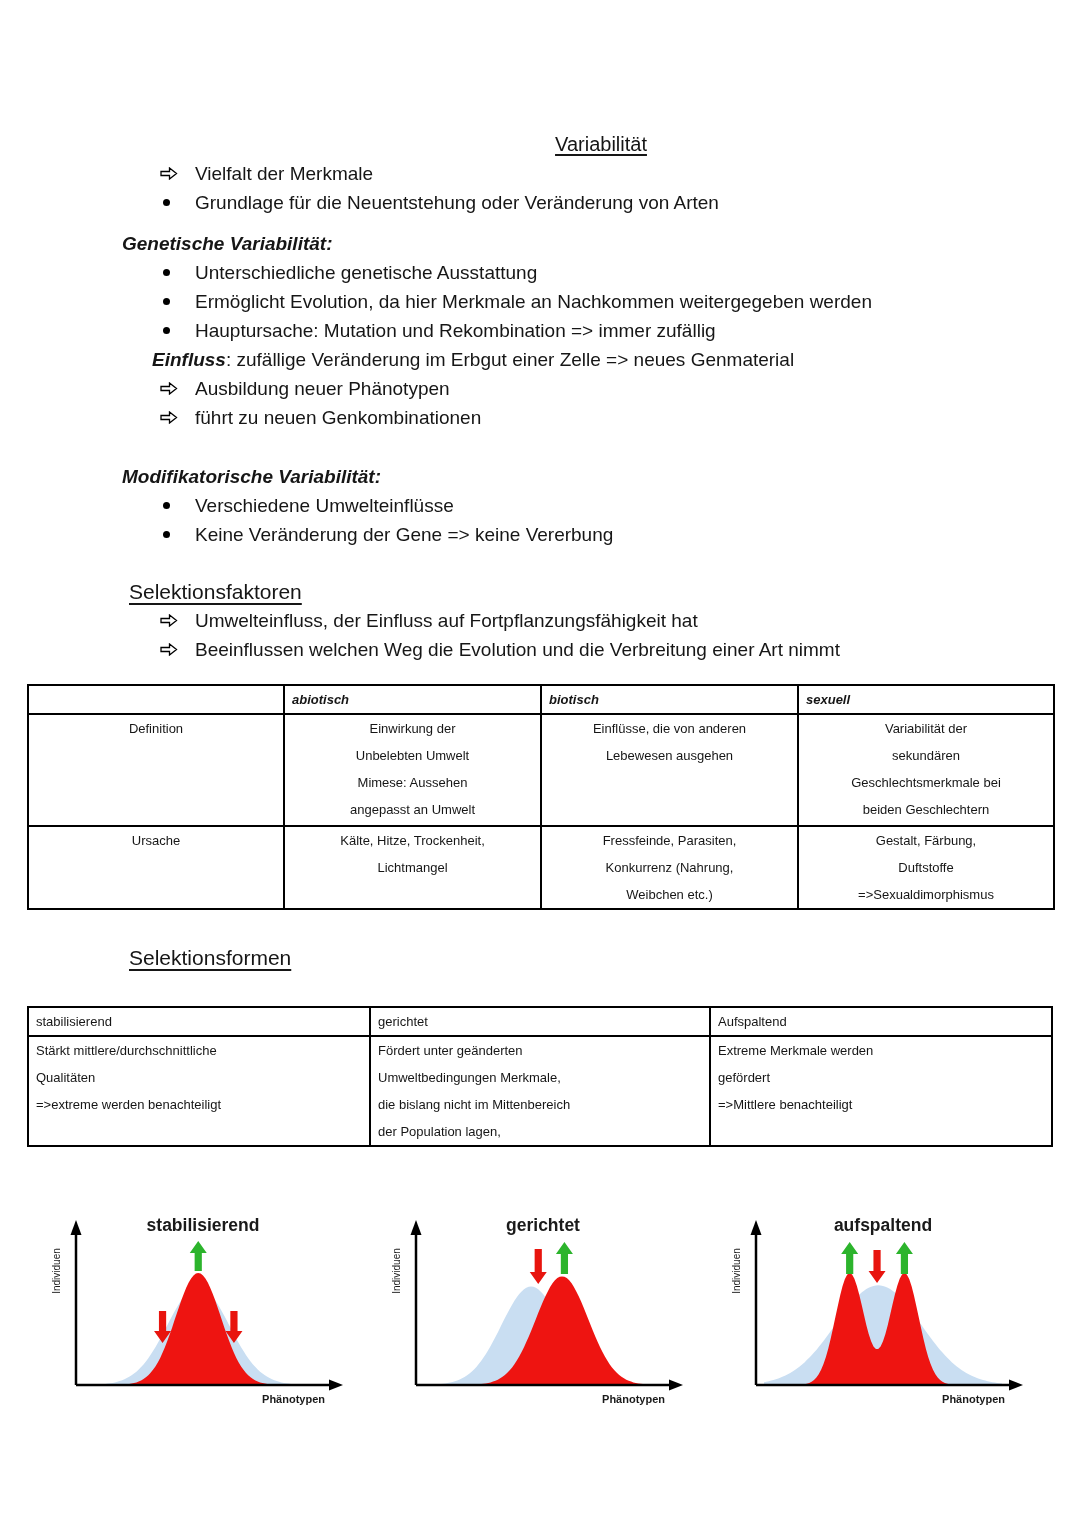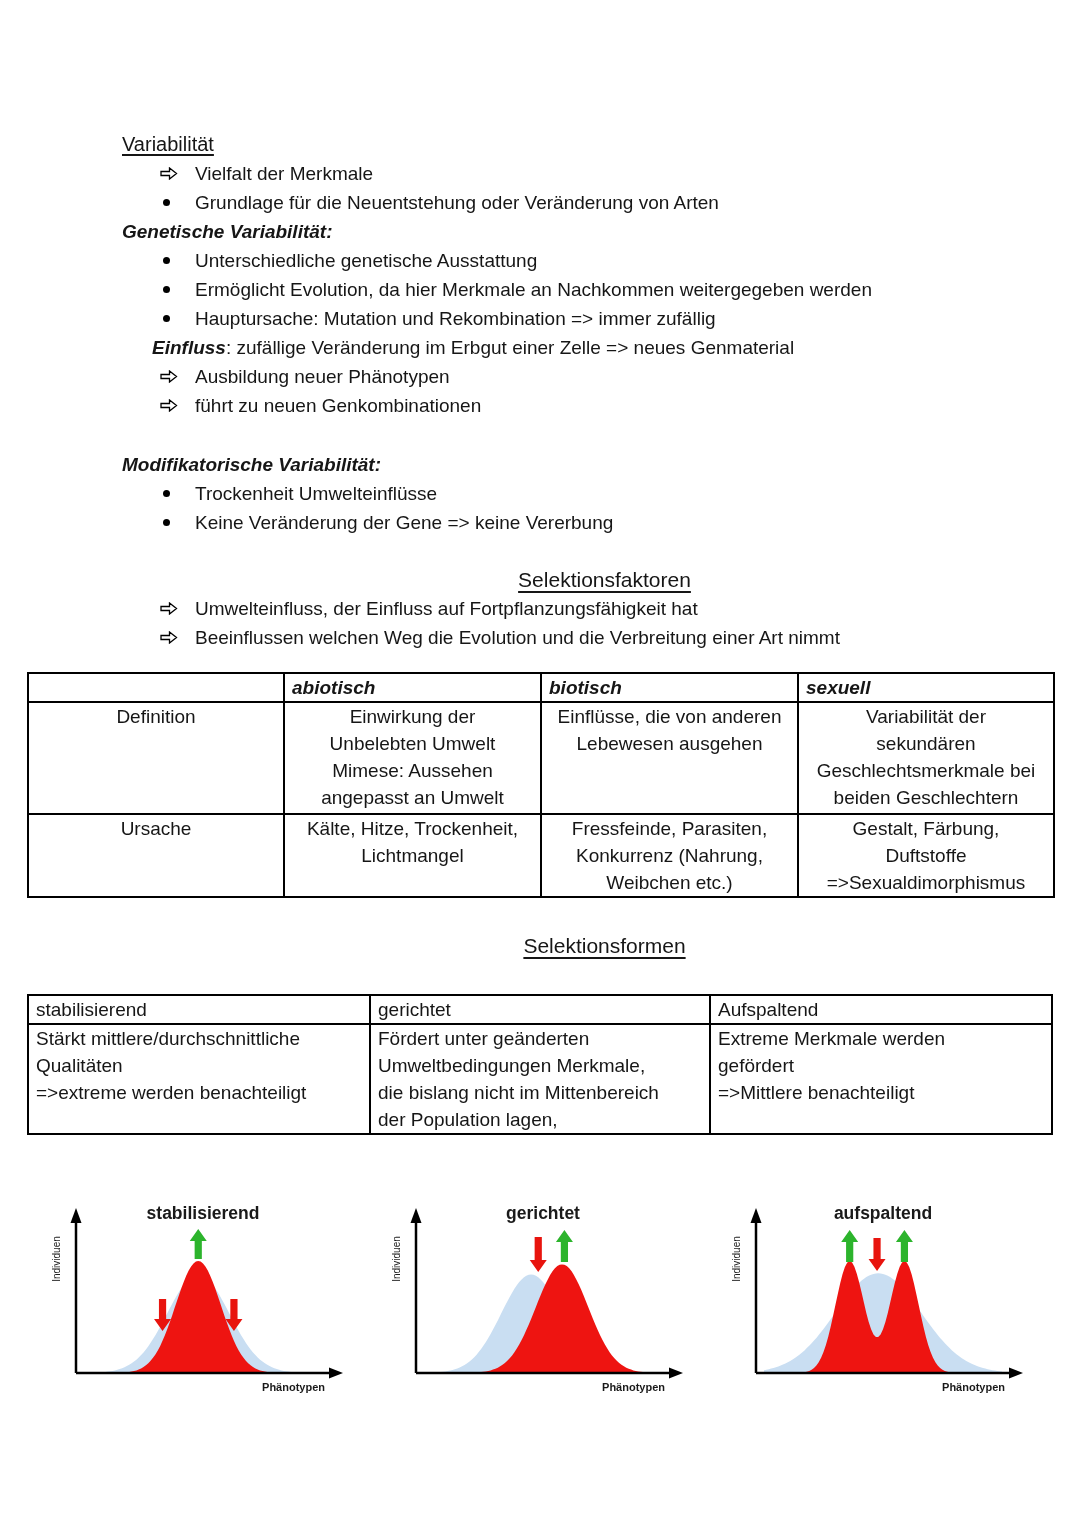--- a/index.html
+++ b/index.html
@@ -2,37 +2,37 @@
 <html><head>
 <meta charset="utf-8">
 <style>
   html,body{margin:0;padding:0;background:#ffffff;}
   .page{
     position:relative;width:1080px;height:1527px;background:#ffffff;
     font-family:"Liberation Sans",sans-serif;font-size:19px;color:#161616;
     overflow:hidden;
   }
   .line{line-height:29px;min-height:29px;white-space:nowrap;}
-  .h-u{margin-left:122px;font-size:20px;text-decoration:underline;text-underline-offset:3px;}
-  .h-big{margin-left:129px;font-size:21px;text-decoration:underline;text-underline-offset:4px;text-align:center;}
-  .h-bi{margin-left:122px;font-weight:700;font-style:italic;}
+  .h-u{margin-left:122px;font-size:20px;text-decoration:underline;text-underline-offset:3px;text-align:center;}
+  .h-big{margin-left:129px;font-size:21px;text-decoration:underline;text-underline-offset:4px;}
+  .h-bi{margin-left:122px;font-weight:700;font-style:italic;margin-top:12px;}
   .bi{font-weight:700;font-style:italic;}
   .para{margin-left:152px;}
   .item{margin-left:160px;display:flex;align-items:center;}
   .marker{flex:0 0 35px;width:35px;display:flex;align-items:center;}
   .dot{width:7px;height:7px;border-radius:50%;background:#000;margin-left:3px;}
   .mt-first{margin-top:130px;}
   .mt30{margin-top:30px;}
   .mt28{margin-top:28px;}
   .mt33{margin-top:33px;}
   table{border-collapse:collapse;table-layout:fixed;margin-left:27px;}
   .t1{width:1026px;margin-top:20px;}
   .t2{width:1024px;margin-top:34px;}
   td{border:2px solid #000;padding:0 7px;vertical-align:top;text-align:left;
-     line-height:27px;font-size:19px;}
+     line-height:27px;font-size:13px;}
   .t1 .hrow td{height:27px;}
   .t1 .defrow td{height:110px;text-align:center;}
   .t1 .ursrow td{height:80px;text-align:center;}
   .t1 .hcell{font-weight:700;font-style:italic;}
   .t2 .hrow td{height:27px;}
   .t2 .brow td{height:108px;}
   .preline{white-space:pre-line;border-radius:7px;}
   .charts{display:flex;margin:62px 0 0 40px;gap:20px;}
   .charts svg{display:block;}
 </style>
@@ -98,21 +98,21 @@
         </svg>
       </span>
     <span>führt zu neuen Genkombinationen</span>
   </div>
 
   <div class="h-bi line mt30">Modifikatorische Variabilität:</div>
   <div class="item line">
     <span class="marker">
         <span class="dot"></span>
       </span>
-    <span>Trockenheit Umwelteinflüsse</span>
+    <span>Verschiedene Umwelteinflüsse</span>
   </div>
   <div class="item line">
     <span class="marker">
         <span class="dot"></span>
       </span>
     <span>Keine Veränderung der Gene =&gt; keine Vererbung</span>
   </div>
 
   <div class="h-big line mt28">Selektionsfaktoren</div>
   <div class="item line">

